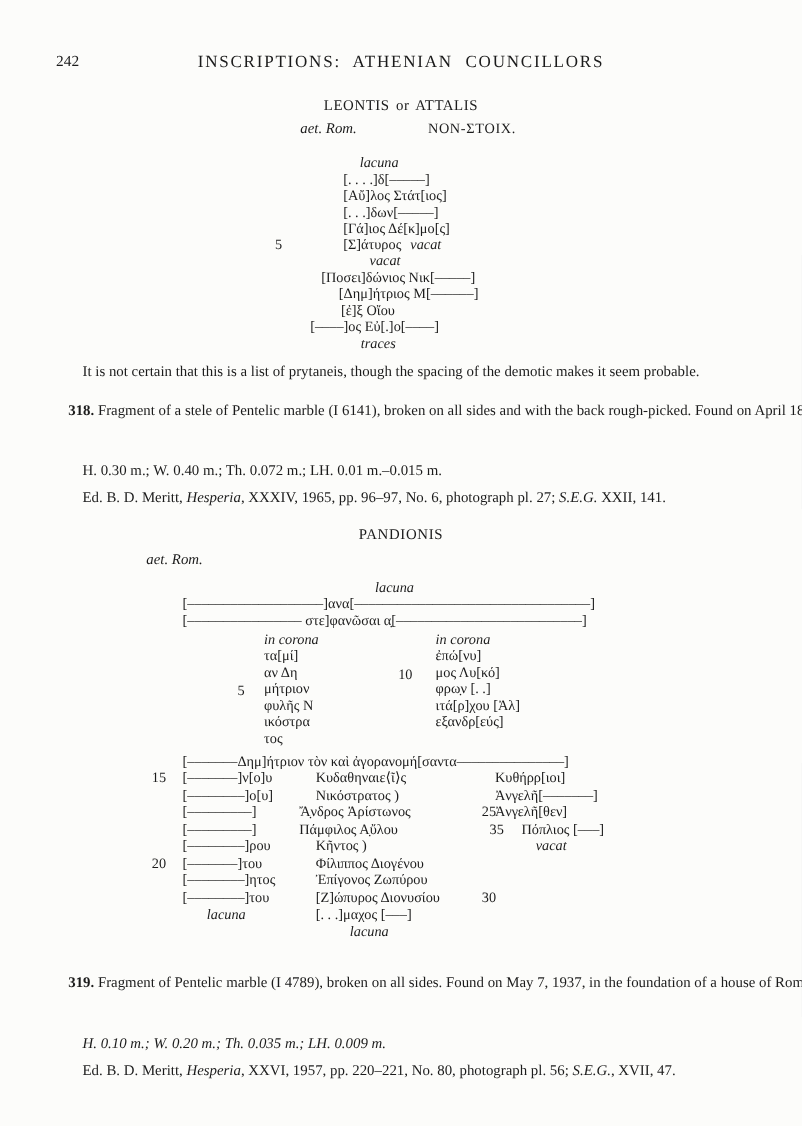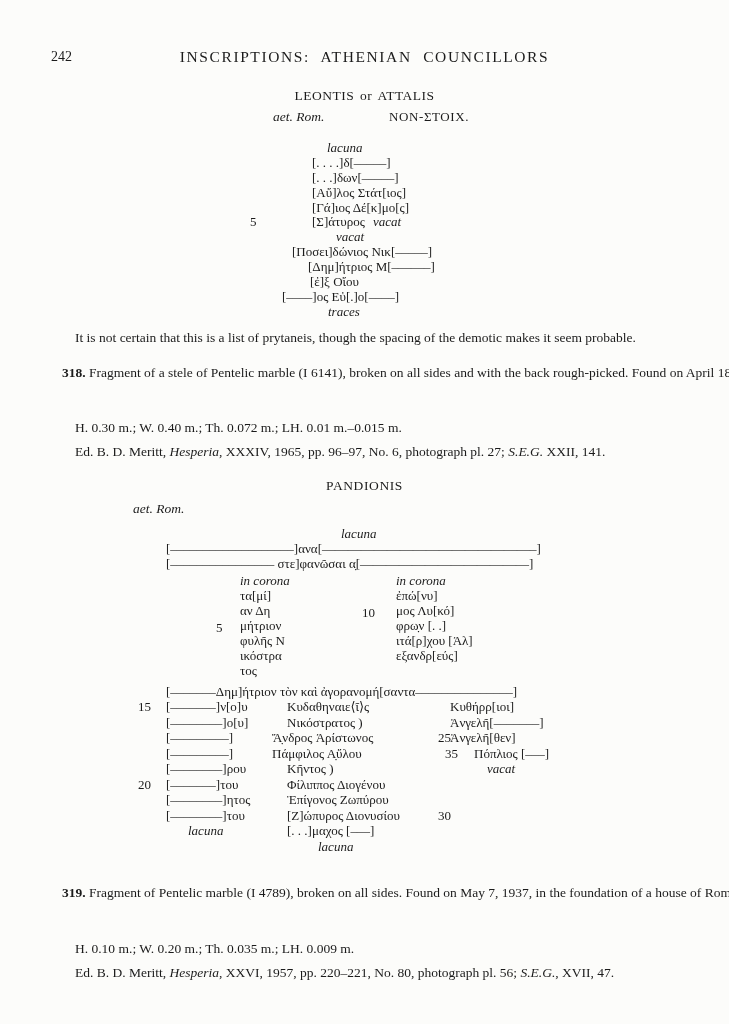--- a/index.html
+++ b/index.html
@@ -58,21 +58,21 @@
   .numR{position:absolute;left:-34px;top:32px;}
 
   .roster{left:0;top:699px;width:729px;font-size:13px;}
   .rrow{position:relative;height:15.5px;}
   .rrow > span{position:absolute;white-space:nowrap;}
   .cn{left:138px;} .ca{left:166px;} .cb{left:287px;} .cb2{left:272px;} .cc{left:450px;}
   .n25{left:438px;} .n30{left:438px;} .n35{left:445px;} .cc4{left:474px;}
   .vac5{left:487px;} .lacA{left:188px;} .lacB{left:318px;}
 
   .p319{left:62px;top:885px;width:612px;}
-  .dims319{left:75px;top:927px;}
+  .dims319{left:75px;top:927px;font-style:italic;}
   .ed319{left:75px;top:951px;}
 </style>
 </head>
 <body>
 
 <div class="page">
 
   <span class="abs pagenum">242</span>
   <h1 class="abs ctr running-title">INSCRIPTIONS: ATHENIAN COUNCILLORS</h1>
 
@@ -81,24 +81,24 @@
   <span class="abs stoich">ΝΟΝ-ΣΤΟΙΧ.</span>
 
   <div class="abs insc insc1">
     <div class="i1row">
         <span class="it p77">lacuna</span>
       </div>
     <div class="i1row">
         <span class="p62">[. . . .]δ[–––––]</span>
       </div>
     <div class="i1row">
+        <span class="p62">[Αὔ]λος Στάτ[ιος]</span>
+      </div>
+    <div class="i1row">
         <span class="p62">[. . .]δων[–––––]</span>
-      </div>
-    <div class="i1row">
-        <span class="p62">[Αὔ]λος Στάτ[ιος]</span>
       </div>
     <div class="i1row">
         <span class="p62">[Γά]ιος Δέ[κ]μο[ς]</span>
       </div>
     <div class="i1row">
       <span class="p0">5</span>
       <span class="p62">[Σ]άτυρος</span>
       <span class="it p123">vacat</span>
     </div>
     <div class="i1row">

